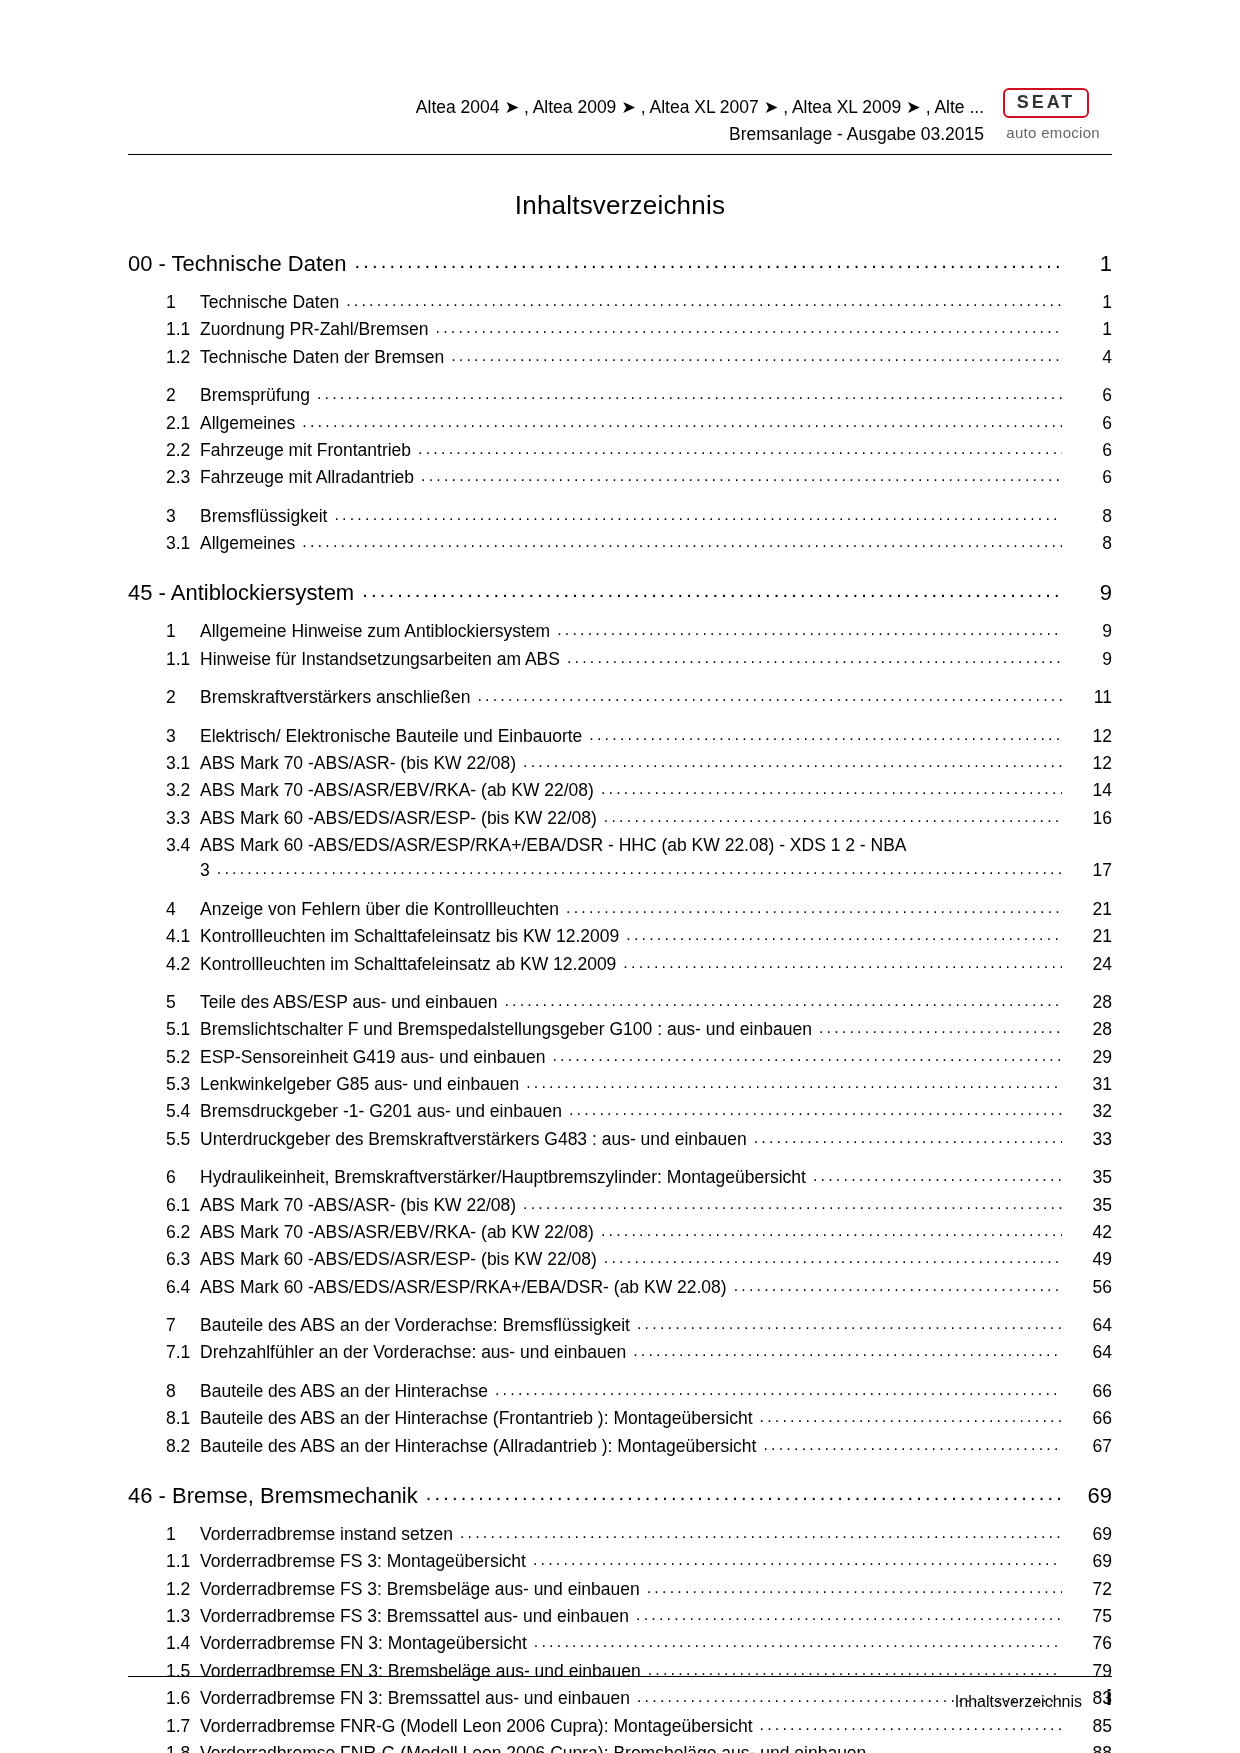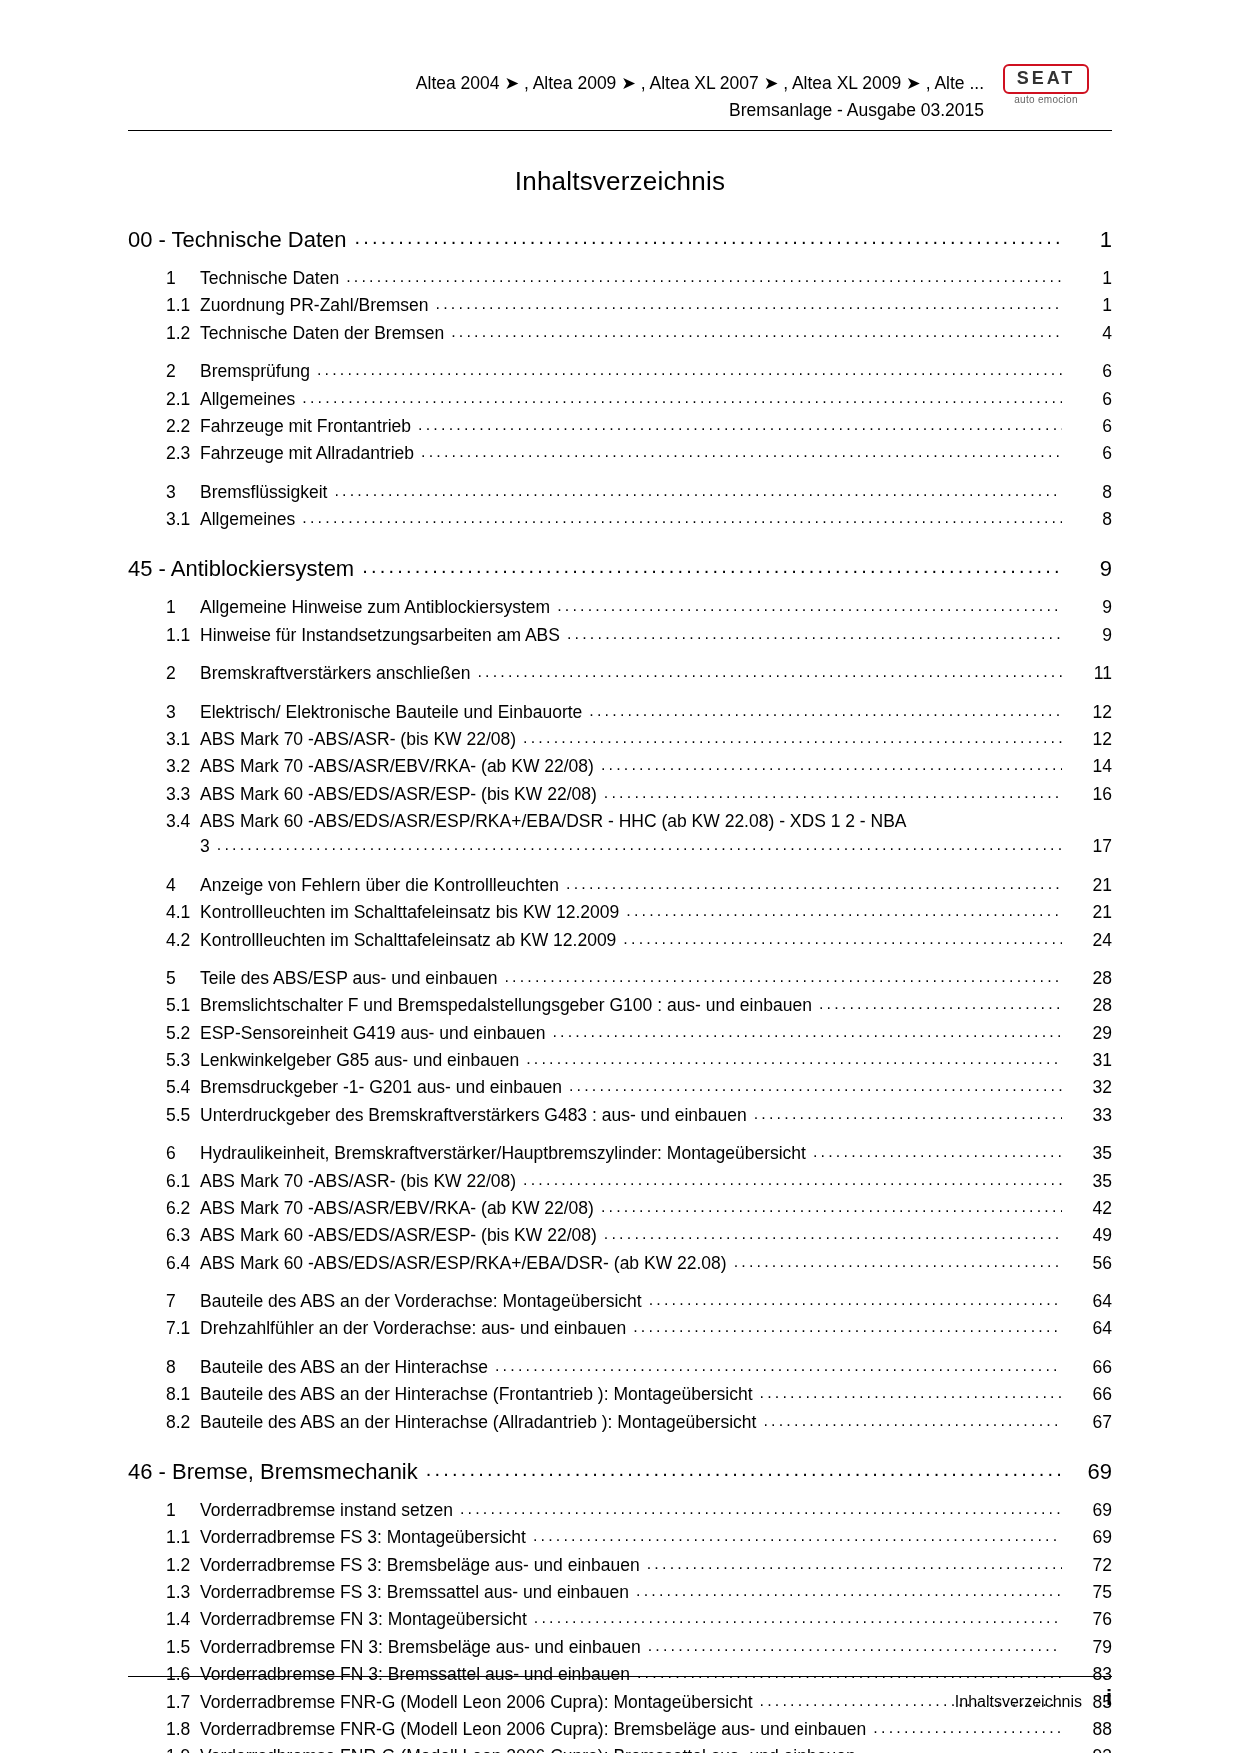--- a/index.html
+++ b/index.html
@@ -28,20 +28,21 @@
   }
   .header-text {
     text-align: right;
     padding-right: 128px;
     font-size: 17.5px;
     line-height: 1.55;
     color: #000;
   }
   .header-line1 {
     white-space: nowrap;
+    margin-top: 24px;
   }
   .header-line2 {
     white-space: nowrap;
   }
   .logo {
     position: absolute;
     right: 12px;
     top: -6px;
     width: 108px;
     text-align: center;
@@ -55,24 +56,25 @@
     background: #fff;
   }
   .logo-badge span {
     font-family: "Liberation Sans", sans-serif;
     font-weight: bold;
     font-size: 18px;
     letter-spacing: 3px;
     color: #333;
   }
   .logo-sub {
-    font-size: 10px;
+    font-size: 15px;
     color: #666;
-    margin-top: 0;
+    margin-top: 6px;
     letter-spacing: 0.3px;
+    text-align: right;
   }
   .rule {
     border: 0;
     border-top: 1.6px solid #000;
     margin: 6px 0 0 0;
   }
   
   .doc-title {
     text-align: center;
     font-size: 26px;
@@ -408,21 +410,21 @@
         <span class="pg">49</span>
       </div>
       <div class="row">
         <span class="num">6.4</span>
         <span class="txt">ABS Mark 60 -ABS/EDS/ASR/ESP/RKA+/EBA/DSR- (ab KW 22.08)</span>
         <span class="dots">............................................................................................................................................................................................................................................................................................................</span>
         <span class="pg">56</span>
       </div>
       <div class="row lvl1">
         <span class="num">7</span>
-        <span class="txt">Bauteile des ABS an der Vorderachse: Montageübersicht</span>
+        <span class="txt">Bauteile des ABS an der Vorderachse: Bremsflüssigkeit</span>
         <span class="dots">............................................................................................................................................................................................................................................................................................................</span>
         <span class="pg">64</span>
       </div>
       <div class="row">
         <span class="num">7.1</span>
         <span class="txt">Drehzahlfühler an der Vorderachse: aus- und einbauen</span>
         <span class="dots">............................................................................................................................................................................................................................................................................................................</span>
         <span class="pg">64</span>
       </div>
       <div class="row lvl1">

